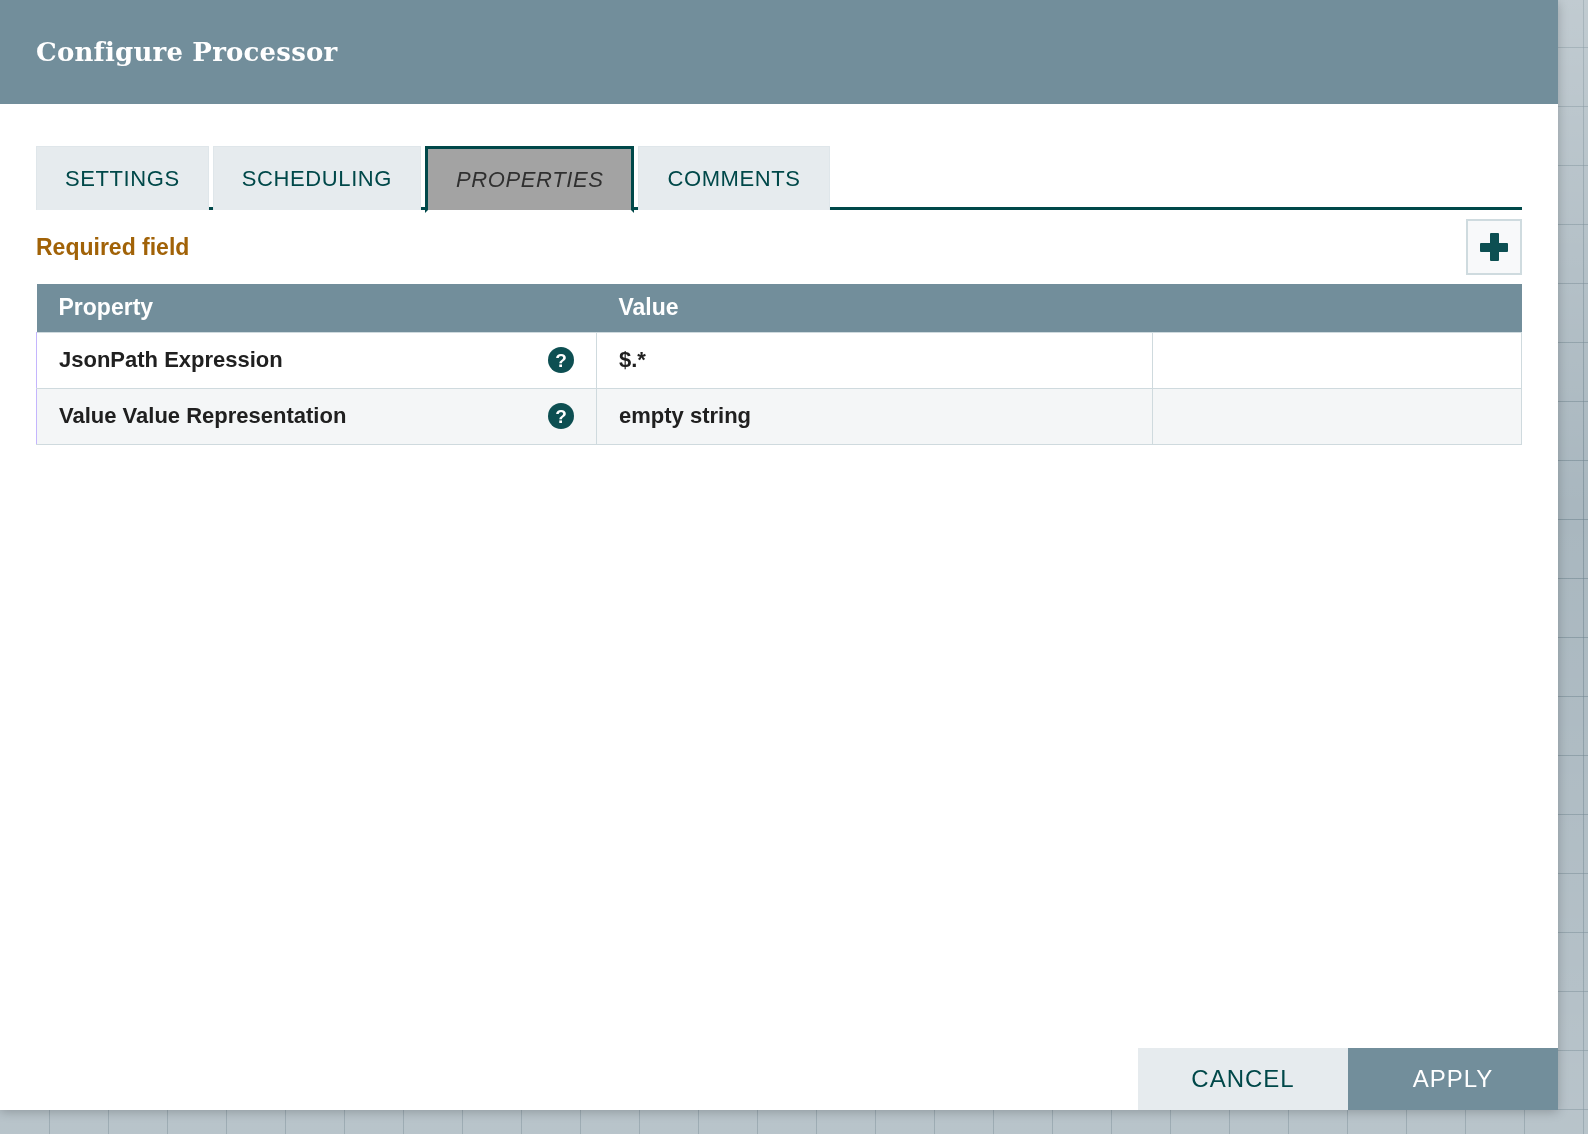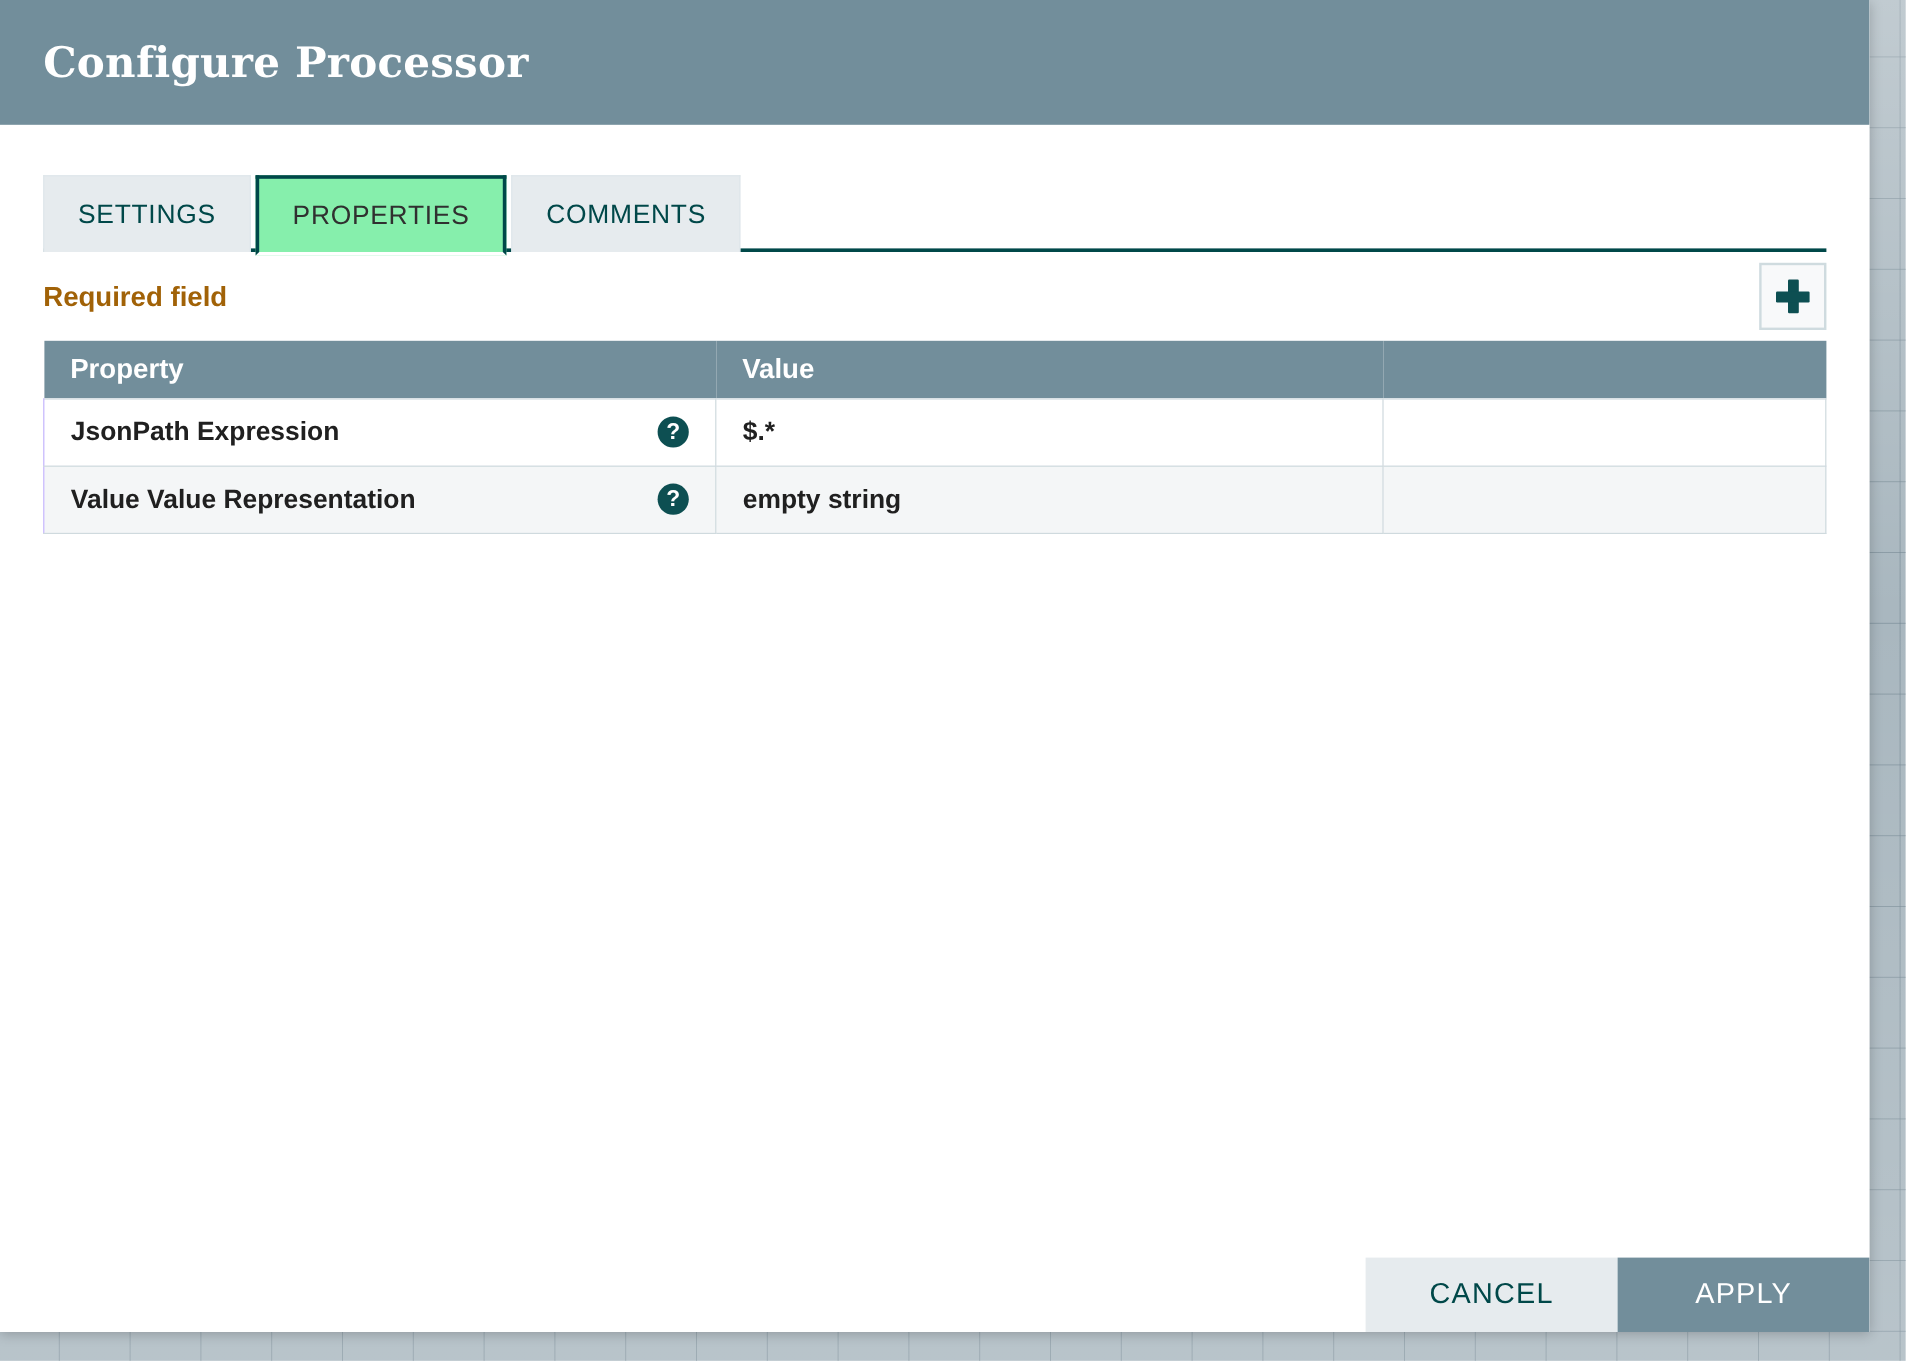--- a/index.html
+++ b/index.html
@@ -50,21 +50,21 @@
     height: 104px;
     background: #728e9b;
     display: flex;
     align-items: center;
     padding: 0 36px;
     box-sizing: border-box;
   }
   .dlg-title {
     color: #ffffff;
     font-family: "DejaVu Serif", "Liberation Serif", serif;
-    font-size: 35px;
+    font-size: 26px;
     font-weight: bold;
     letter-spacing: 0.2px;
     line-height: 1;
   }
 
   
   .tabs-wrap {
     position: relative;
     margin-top: 38px;
     padding-left: 36px;
@@ -102,28 +102,29 @@
     user-select: none;
   }
   .tab.inactive {
     background: #e6ebee;
     color: #004849;
     border: 1px solid #dfe6ea;
     border-bottom: none;
     margin-top: 24px;
   }
   .tab.active {
-    background: #86efac;
+    background: #a3a3a3;
     color: #303030;
     border: 3px solid #004849;
     border-bottom: 3px solid #ffffff;
     height: 67px;
     margin-bottom: -3px;
     position: relative;
     z-index: 3;
+    font-style: italic;
   }
 
   
   .req-row {
     margin: 0 36px;
     height: 74px;
     display: flex;
     align-items: center;
     justify-content: space-between;
   }
@@ -267,20 +268,23 @@
 <div id="dialog">
 
   <div class="dlg-header">
     <div class="dlg-title">Configure Processor</div>
   </div>
 
   <div class="tabs-wrap">
     <div class="tabs">
       <div class="tab inactive">
         <span>SETTINGS</span>
+      </div>
+      <div class="tab inactive">
+        <span>SCHEDULING</span>
       </div>
       <div class="tab active">
         <span>PROPERTIES</span>
       </div>
       <div class="tab inactive">
         <span>COMMENTS</span>
       </div>
     </div>
     <div class="tabs-rule"></div>
   </div>

